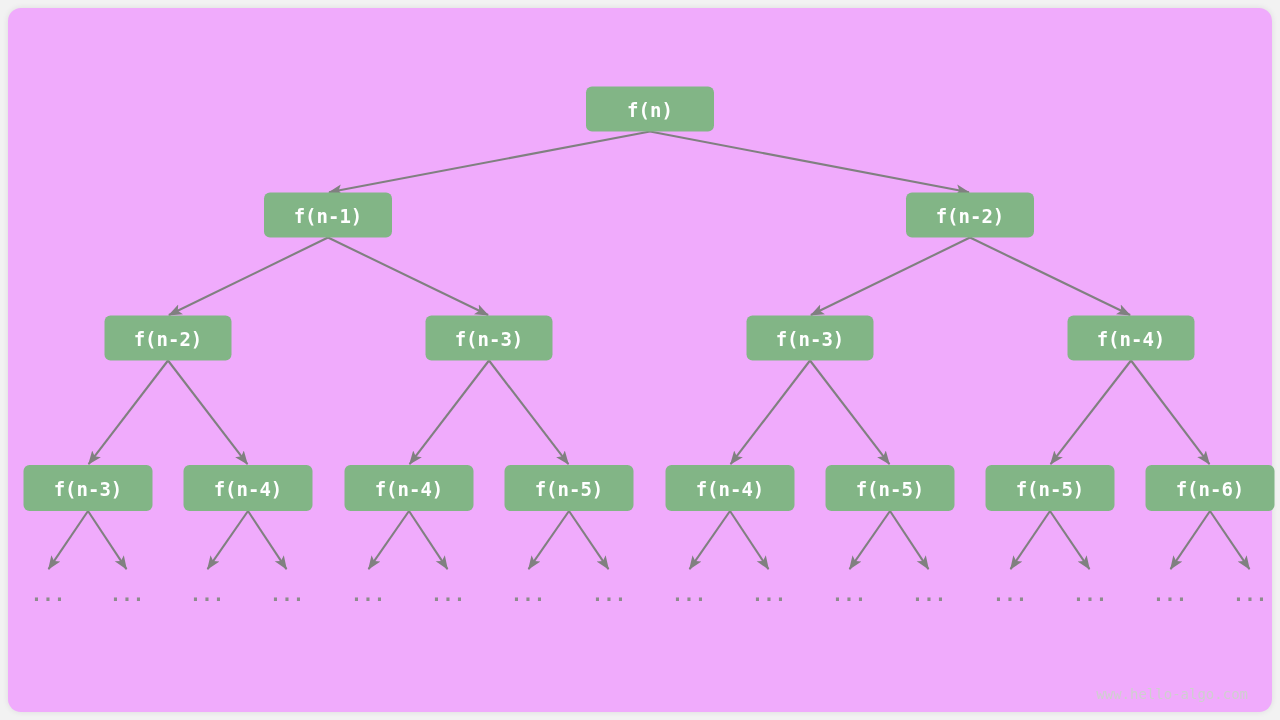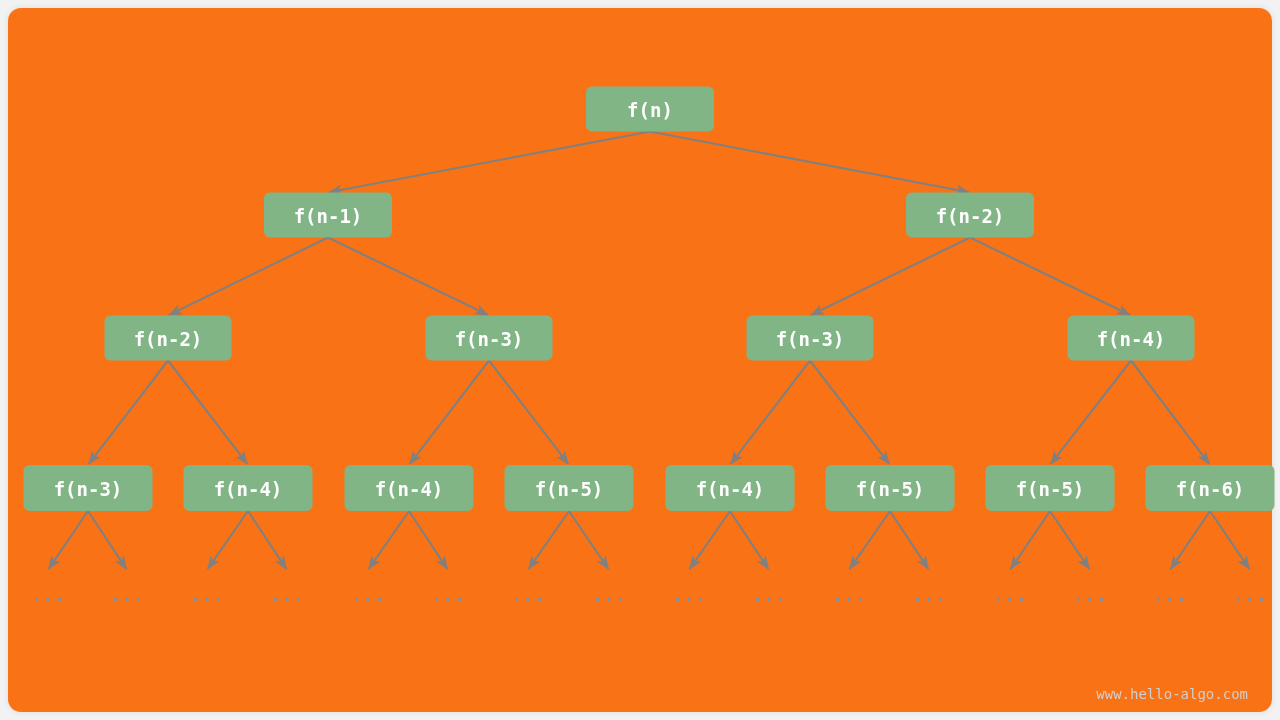--- a/index.html
+++ b/index.html
@@ -10,21 +10,21 @@
     background: #f2f2f2;
     font-family: "DejaVu Sans Mono", monospace;
     overflow: hidden;
   }
   #card {
     position: absolute;
     left: 8px;
     top: 8px;
     width: 1264px;
     height: 704px;
-    background: #f97316;
+    background: #f0abfc;
     border-radius: 13px;
     box-shadow: 0 0 6px rgba(0,0,0,0.09);
   }
   #diagram {
     position: absolute;
     left: 0;
     top: 0;
   }
   .node-rect {
     fill: #82b586;

